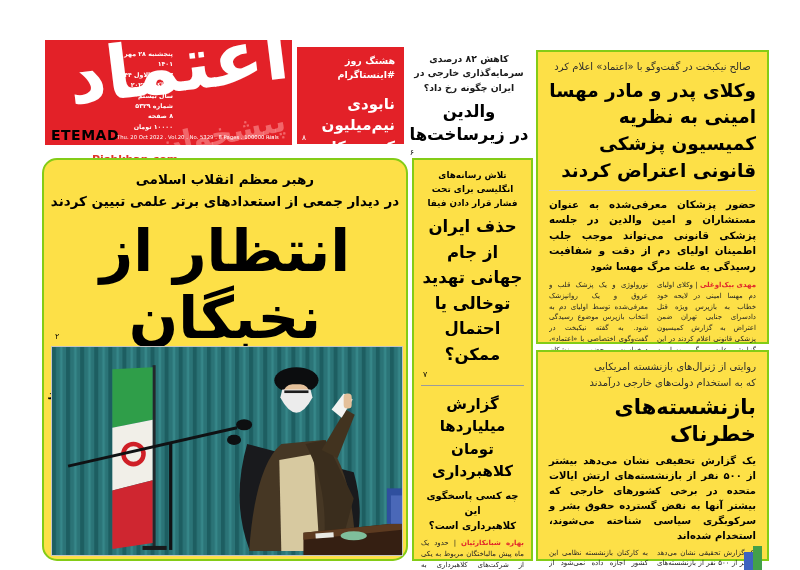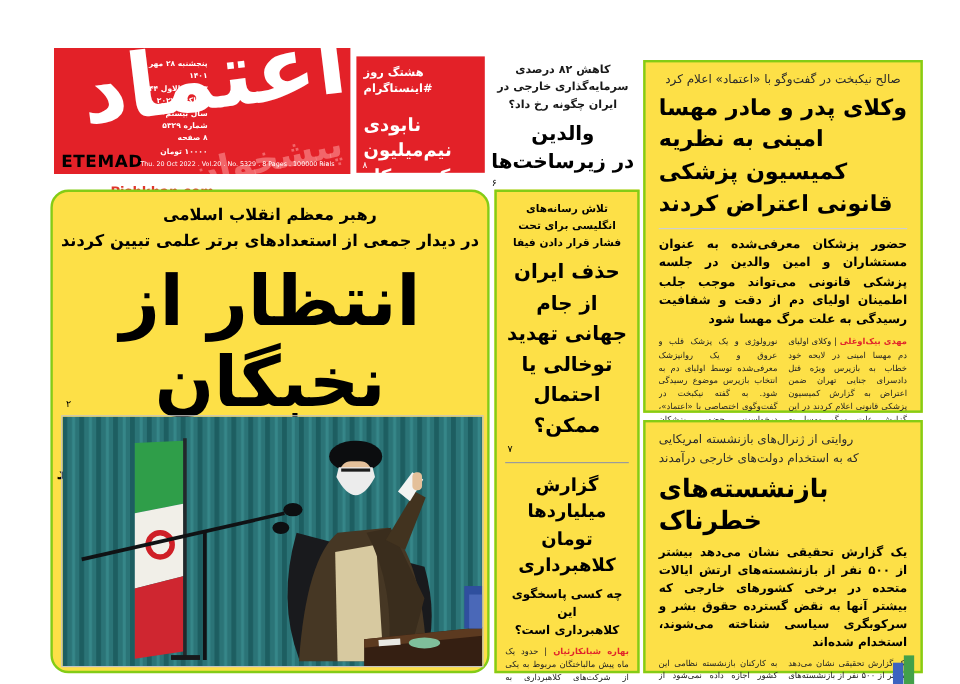--- a/index.html
+++ b/index.html
@@ -1,21 +1,21 @@
 <!DOCTYPE html>
 <html lang="fa"><head>
 <meta charset="utf-8">
 <style>
   html,body{margin:0;padding:0;background:#ffffff;}
   body{width:800px;height:570px;position:relative;overflow:hidden;
        font-family:"DejaVu Sans","Liberation Sans",sans-serif;}
   .box{position:absolute;background:#fde047;border:2px solid #84cc16;box-sizing:border-box;}
   .rtl{direction:rtl;}
   .center{text-align:center;}
-  .right{text-align:left;}
+  .right{text-align:right;}
   .just{text-align:justify;}
   
   .masthead{position:absolute;left:45px;top:40px;width:247px;height:105px;background:#e32128;overflow:hidden;}
   .masthead .logo-fa{position:absolute;left:18px;top:-12px;width:230px;color:#fff;font-size:74px;font-weight:bold;
       line-height:1;transform:rotate(-7deg);text-align:center;letter-spacing:-2px;}
   .masthead .dates{position:absolute;left:62px;top:9px;width:66px;color:#fff;font-size:6.3px;line-height:1.65;
       direction:rtl;text-align:right;font-weight:bold;}
   .masthead .logo-en{position:absolute;left:6px;bottom:2px;color:#000000;font-size:14px;font-weight:bold;letter-spacing:.5px;}
   .masthead .info-en{position:absolute;left:72px;bottom:5px;color:#fff;font-size:5.3px;}
   .masthead .wm{position:absolute;right:6px;bottom:-6px;color:rgba(255,160,160,.55);font-size:30px;font-weight:bold;

